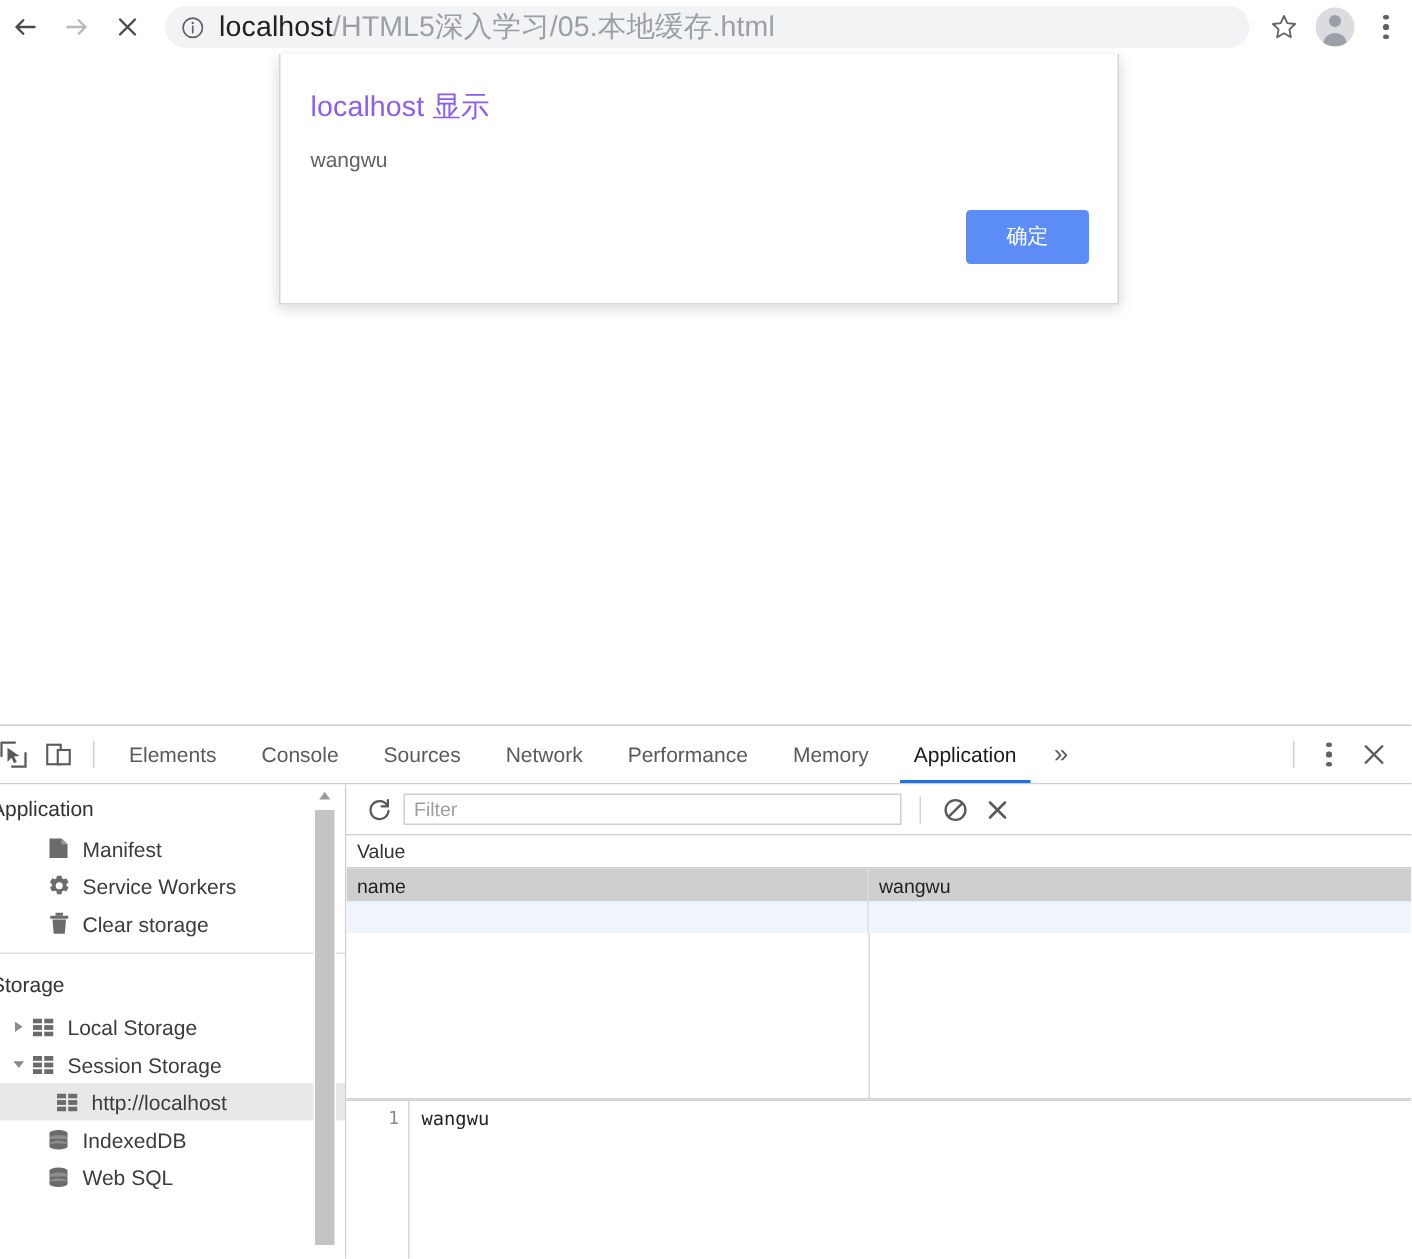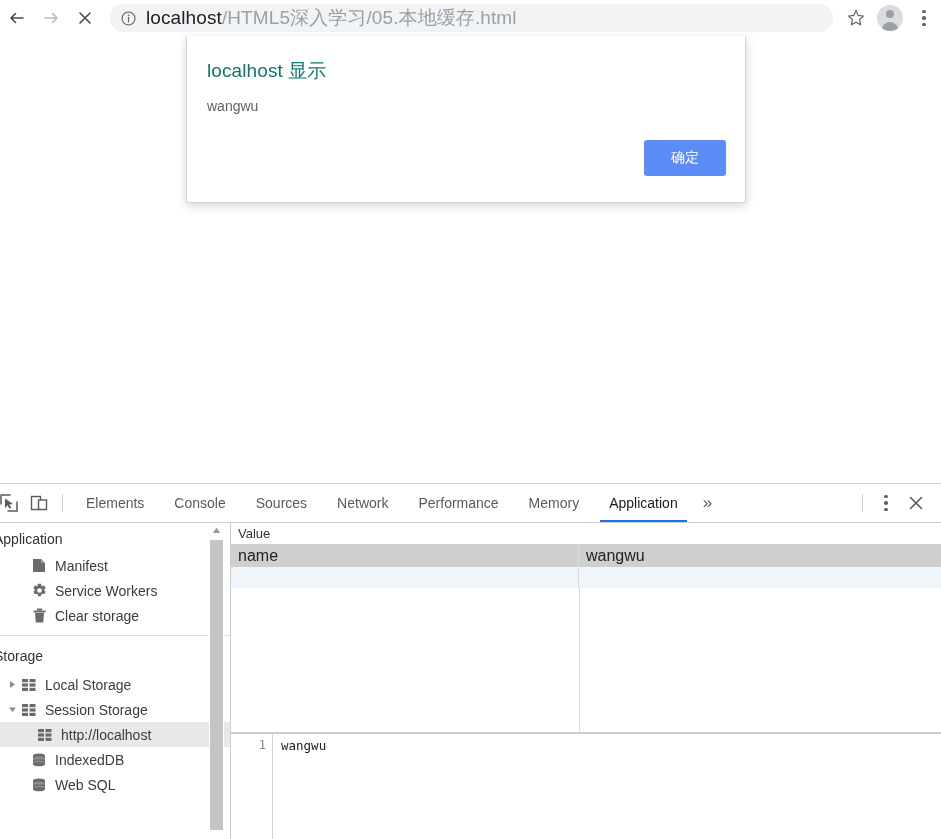--- a/index.html
+++ b/index.html
@@ -121,21 +121,21 @@
     background: #ffffff;
     border: 1px solid #d6d6d6;
     border-top: none;
     box-sizing: border-box;
     box-shadow: 0 3px 9px rgba(0,0,0,0.17);
   }
   .dialog-title {
     position: absolute;
     left: 20px; top: 22px;
     font-size: 19px;
-    color: #0f766e;
+    color: #8b5cf6;
     letter-spacing: 0.1px;
   }
   .dialog-message {
     position: absolute;
     left: 20px; top: 62px;
     font-size: 14px;
     color: #5f6368;
   }
   .dialog-ok {
     position: absolute;
@@ -357,21 +357,21 @@
   }
   .st-col-val {
     flex: 1;
     padding-left: 7px;
     box-sizing: border-box;
     display: flex; align-items: center;
   }
   .st-row {
     display: flex;
     height: 22px;
-    font-size: 16px;
+    font-size: 13px;
     color: #222;
   }
   .st-row .st-col-key, .st-row .st-col-val { height: 22px; }
   .st-row.selected { background: #cfcfcf; }
   .st-row.empty { background: #eff5fb; }
   .st-filler {
     position: absolute;
     left: 0; right: 0;
     top: 65px; bottom: 0;
     background: #ffffff;
@@ -665,20 +665,41 @@
             <svg width="9" height="7" viewBox="0 0 9 7">
                 <path d="M4.5 0.8 L8.2 6 L0.8 6 Z" fill="#9a9a9a"></path>
               </svg>
           </div>
           <div class="dt-scroll-thumb"></div>
         </div>
       </div>
 
       <div class="dt-main">
 
+        <div class="storage-toolbar">
+          <div class="refresh-btn">
+            <svg width="18" height="18" viewBox="0 0 18 18" fill="none">
+              <path d="M14.3 6.2 A6 6 0 1 0 15 9.6" stroke="#5a5a5a" stroke-width="1.5" stroke-linecap="round"></path>
+              <path d="M14.6 2.4 V6.6 H10.4" stroke="#5a5a5a" stroke-width="1.5" stroke-linecap="round" stroke-linejoin="round"></path>
+            </svg>
+          </div>
+          <input class="filter-input" type="text" placeholder="Filter" style="">
+          <div class="tb-sep"></div>
+          <div class="tb-icon">
+            <svg width="18" height="18" viewBox="0 0 18 18" fill="none">
+              <circle cx="9" cy="9" r="6.6" stroke="#5a5a5a" stroke-width="1.6"></circle>
+              <path d="M4.4 13.6 L13.6 4.4" stroke="#5a5a5a" stroke-width="1.6"></path>
+            </svg>
+          </div>
+          <div class="tb-icon">
+            <svg width="18" height="18" viewBox="0 0 18 18" fill="none">
+              <path d="M4 4 L14 14 M14 4 L4 14" stroke="#5a5a5a" stroke-width="1.7" stroke-linecap="round"></path>
+            </svg>
+          </div>
+        </div>
 
         <div class="storage-table">
           <div class="st-header">
             <div class="st-col-val">Value</div>
           </div>
           <div class="st-row selected">
             <div class="st-col-key">name</div>
             <div class="st-col-val">wangwu</div>
           </div>
           <div class="st-row empty">

